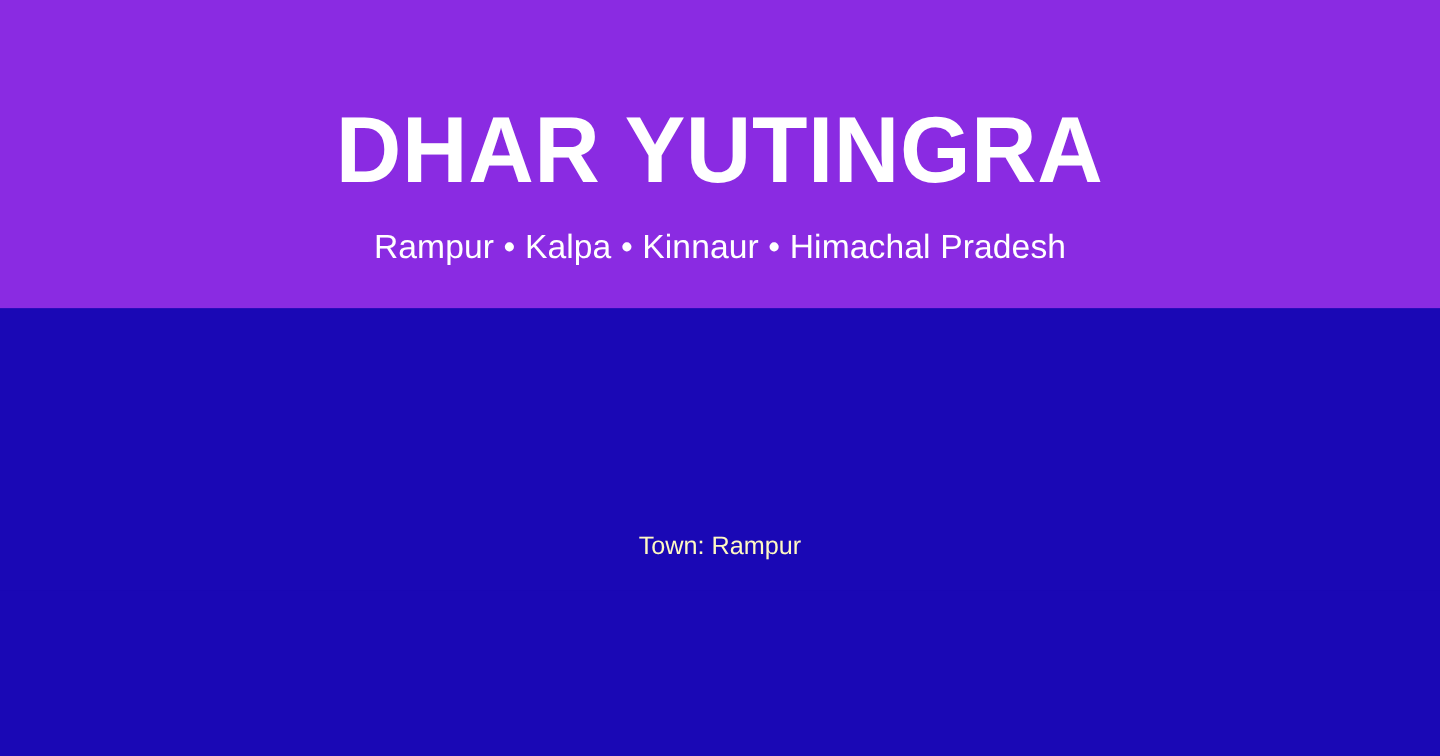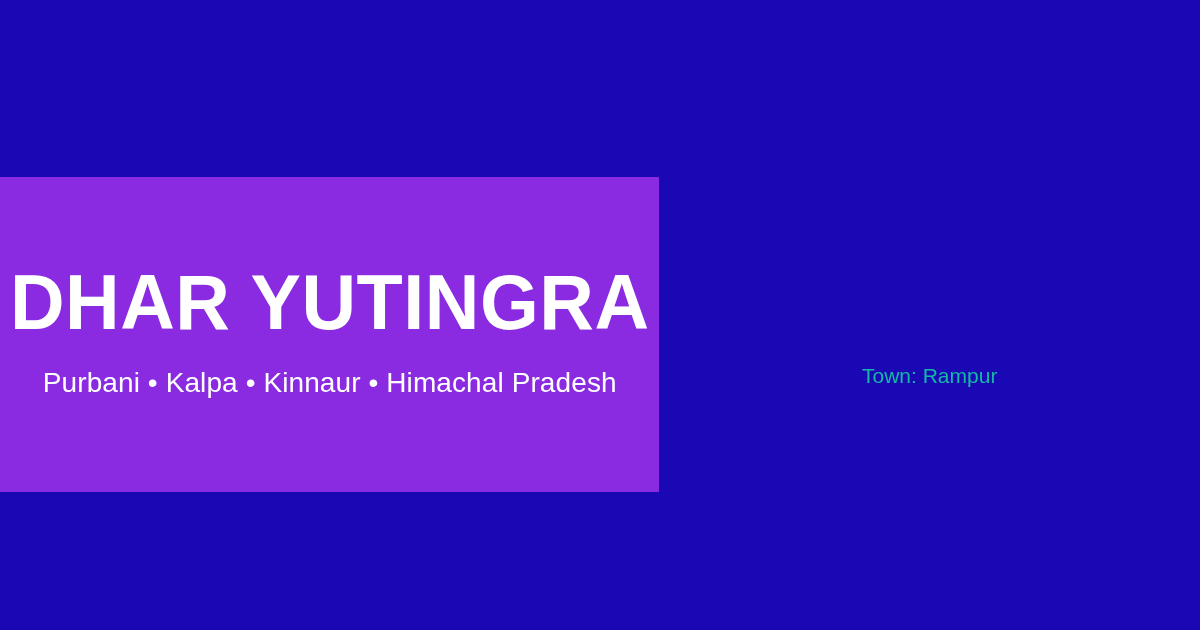--- a/index.html
+++ b/index.html
@@ -13,22 +13,21 @@
     overflow: hidden;
     font-family: "Liberation Sans", "DejaVu Sans", sans-serif;
     background: #1a08b5;
   }
 
   .card {
     position: relative;
     width: 1200px;
     height: 492px;
     display: flex;
-    flex-direction: row;
-    align-items: flex-end;
+    flex-direction: column;
   }
 
   
   .hero {
     position: relative;
     width: 100%;
     height: 315px;
     background: #8a2be2;
     display: flex;
     flex-direction: column;
@@ -71,21 +70,21 @@
     height: 315px;
     background: #1a08b5;
   }
 
   .info-line {
     position: absolute;
     top: 186px;
     left: 0;
     right: 0;
     margin: 0;
-    color: #14b8a6;
+    color: #fef9c3;
     font-size: 21px;
     line-height: 1.2;
     font-weight: 400;
     text-align: center;
     white-space: nowrap;
   }
 
   
   .watermark {
     position: absolute;
@@ -100,21 +99,21 @@
     white-space: nowrap;
   }
 </style>
 </head>
 <body>
 
 <div class="card">
 
   <section class="hero">
     <h1 class="village-title">DHAR YUTINGRA</h1>
-    <p class="village-subtitle">Purbani • Kalpa • Kinnaur • Himachal Pradesh</p>
+    <p class="village-subtitle">Rampur • Kalpa • Kinnaur • Himachal Pradesh</p>
   </section>
 
   <section class="info">
     <p class="info-line">Town: Rampur</p>
   </section>
 
 
 </div>
 
 </body></html>

